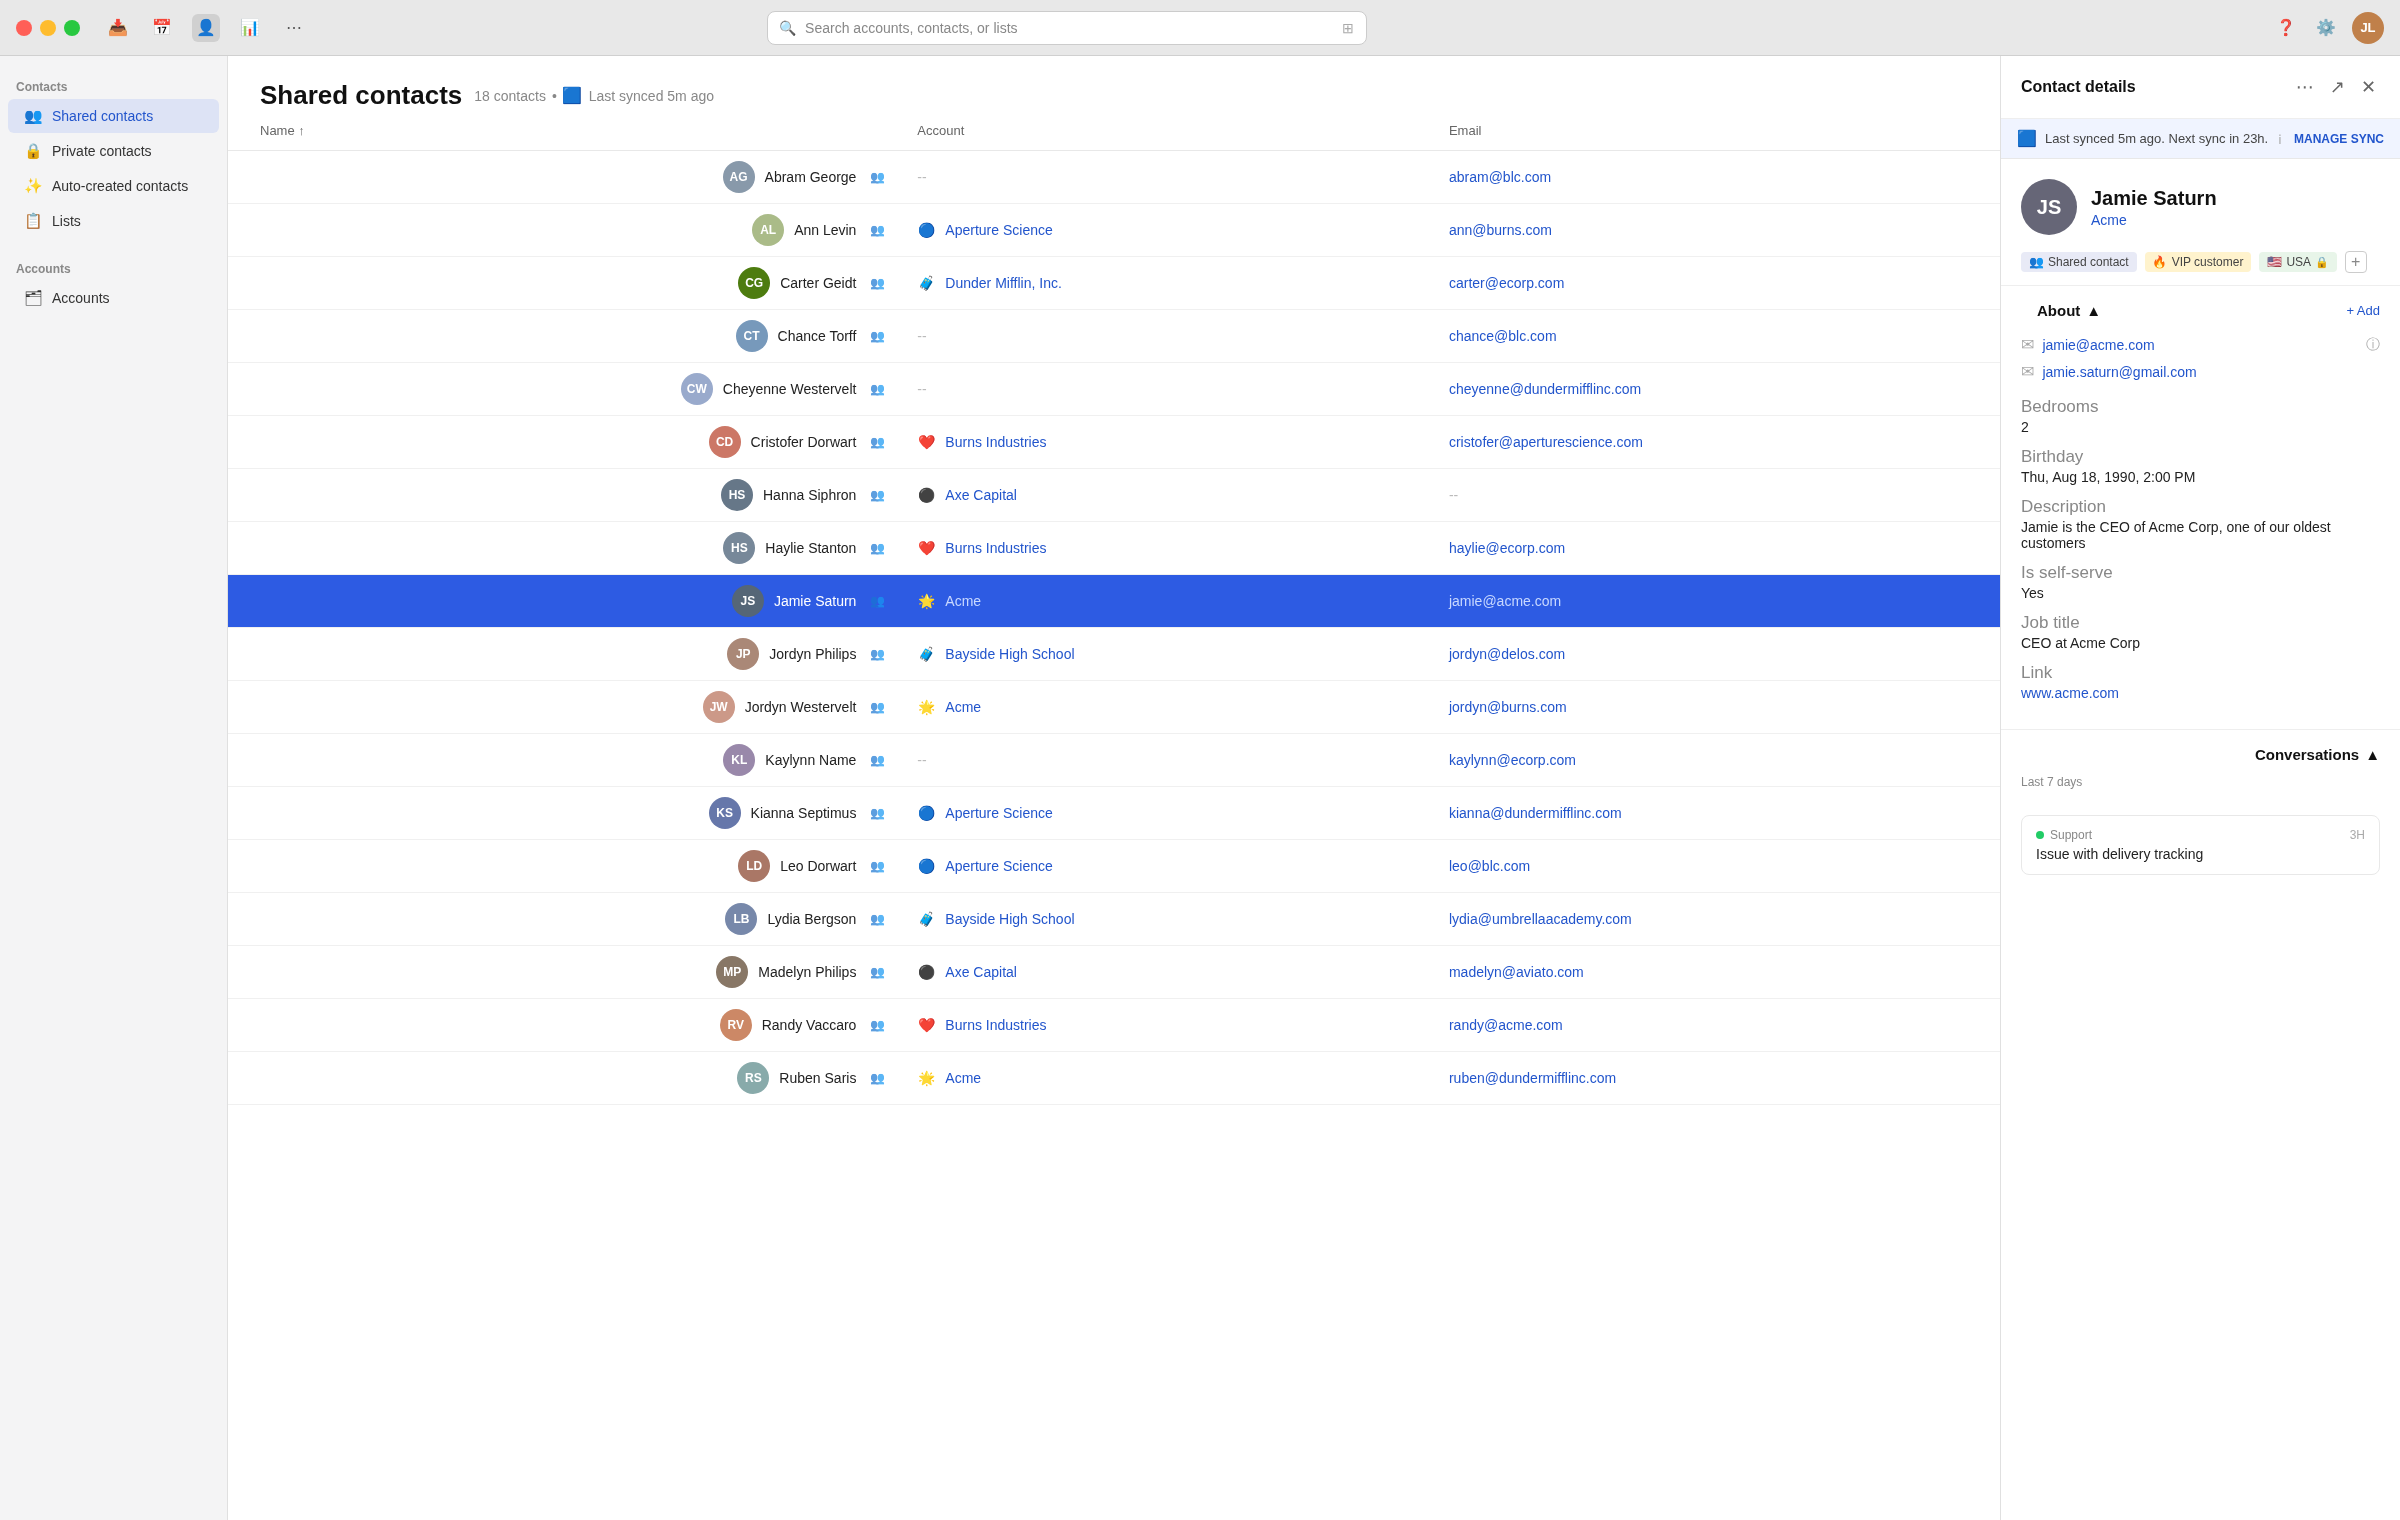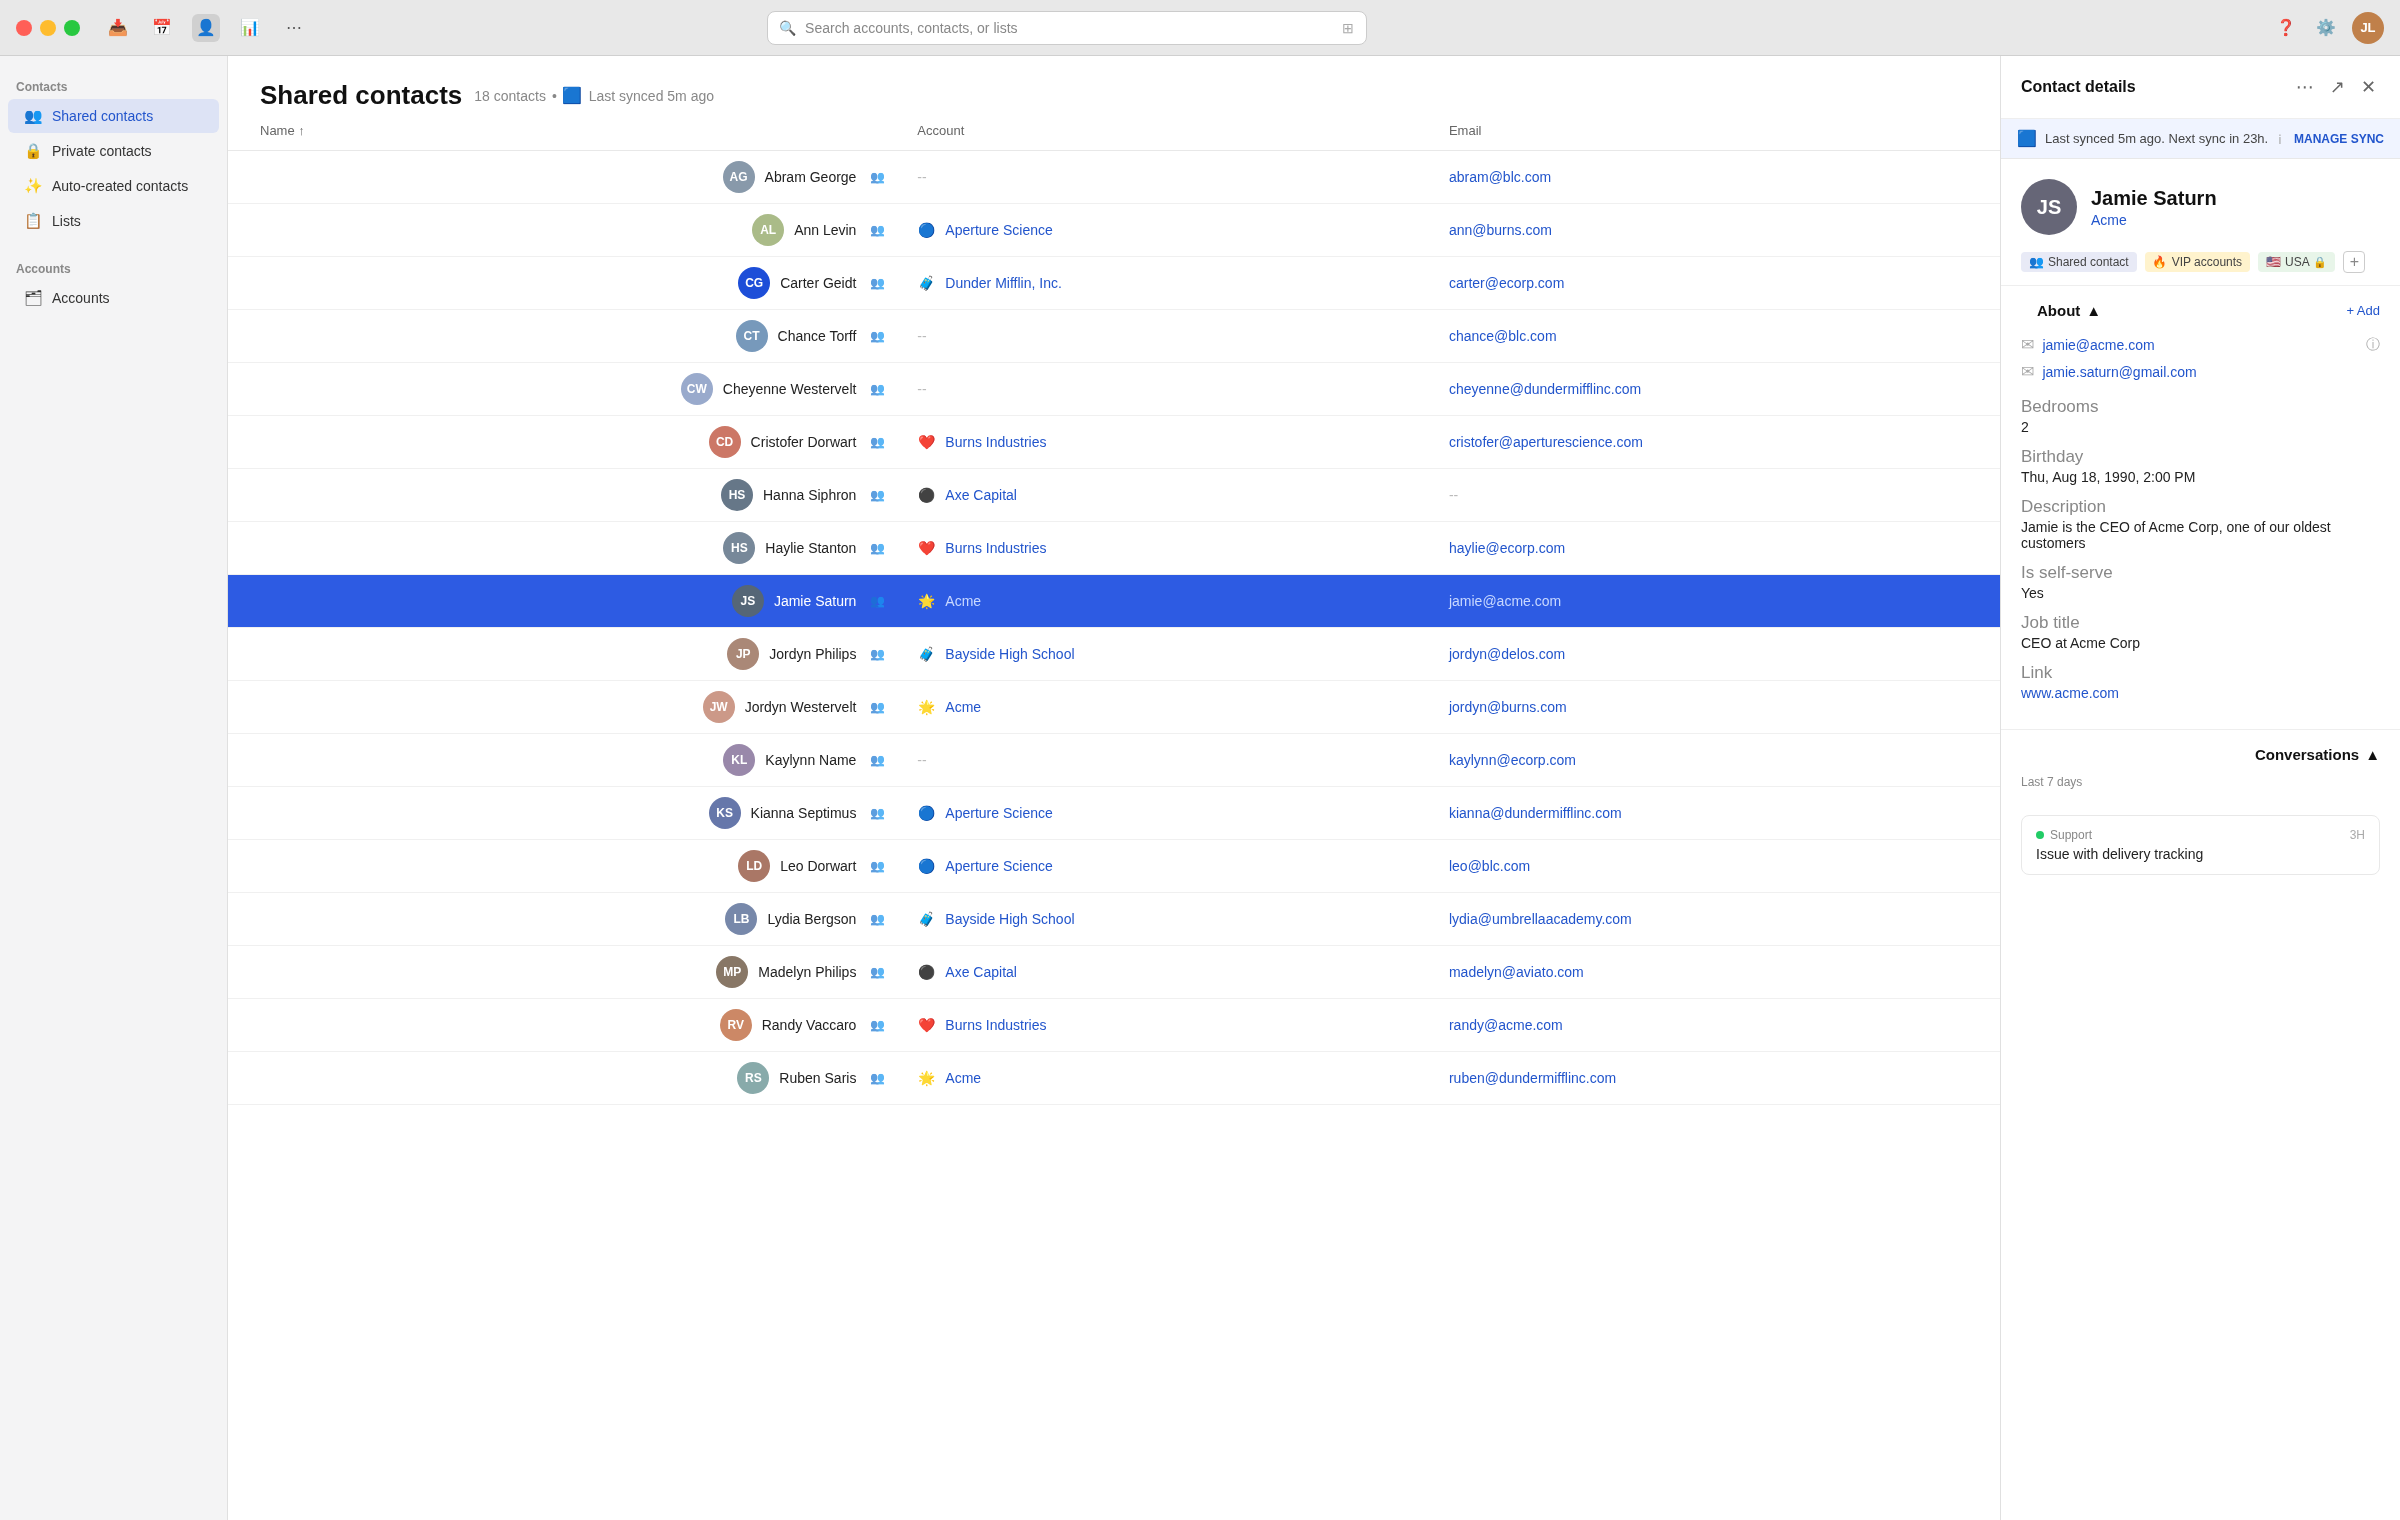--- a/index.html
+++ b/index.html
@@ -297,21 +297,21 @@
                 <div class="account-cell">
           <span class="account-logo">🔵</span>
           <a class="account-link" href="#">Aperture Science</a>
          </div>
               </td>
       <td class="col-email"><a class="email-link" href="#">ann@burns.com</a></td>
     </tr>
             <tr>
       <td class="col-name">
         <div class="contact-name-cell">
-          <div class="contact-avatar" style="background:#1d4ed8">CG</div>
+          <div class="contact-avatar" style="background:#4d7c0f">CG</div>
           <span class="contact-name">Carter Geidt</span>
           <span class="contact-badge">👥</span>
         </div>
       </td>
       <td class="col-account">
                 <div class="account-cell">
           <span class="account-logo">🧳</span>
           <a class="account-link" href="#">Dunder Mifflin, Inc.</a>
          </div>
               </td>
@@ -574,21 +574,21 @@
       </div>
     </div>
 
     <div class="tags-row">
       <div class="tag shared">
         <span>👥</span>
         <span>Shared contact</span>
       </div>
       <div class="tag vip">
         <span>🔥</span>
-        <span>VIP accounts</span>
+        <span>VIP customer</span>
       </div>
       <div class="tag country">
         <span>🇺🇸</span>
         <span>USA</span>
         <span style="color:#aaa;font-size:11px;">🔒</span>
       </div>
       <button class="tag-add-btn">+</button>
     </div>
 
     <hr class="section-divider">

